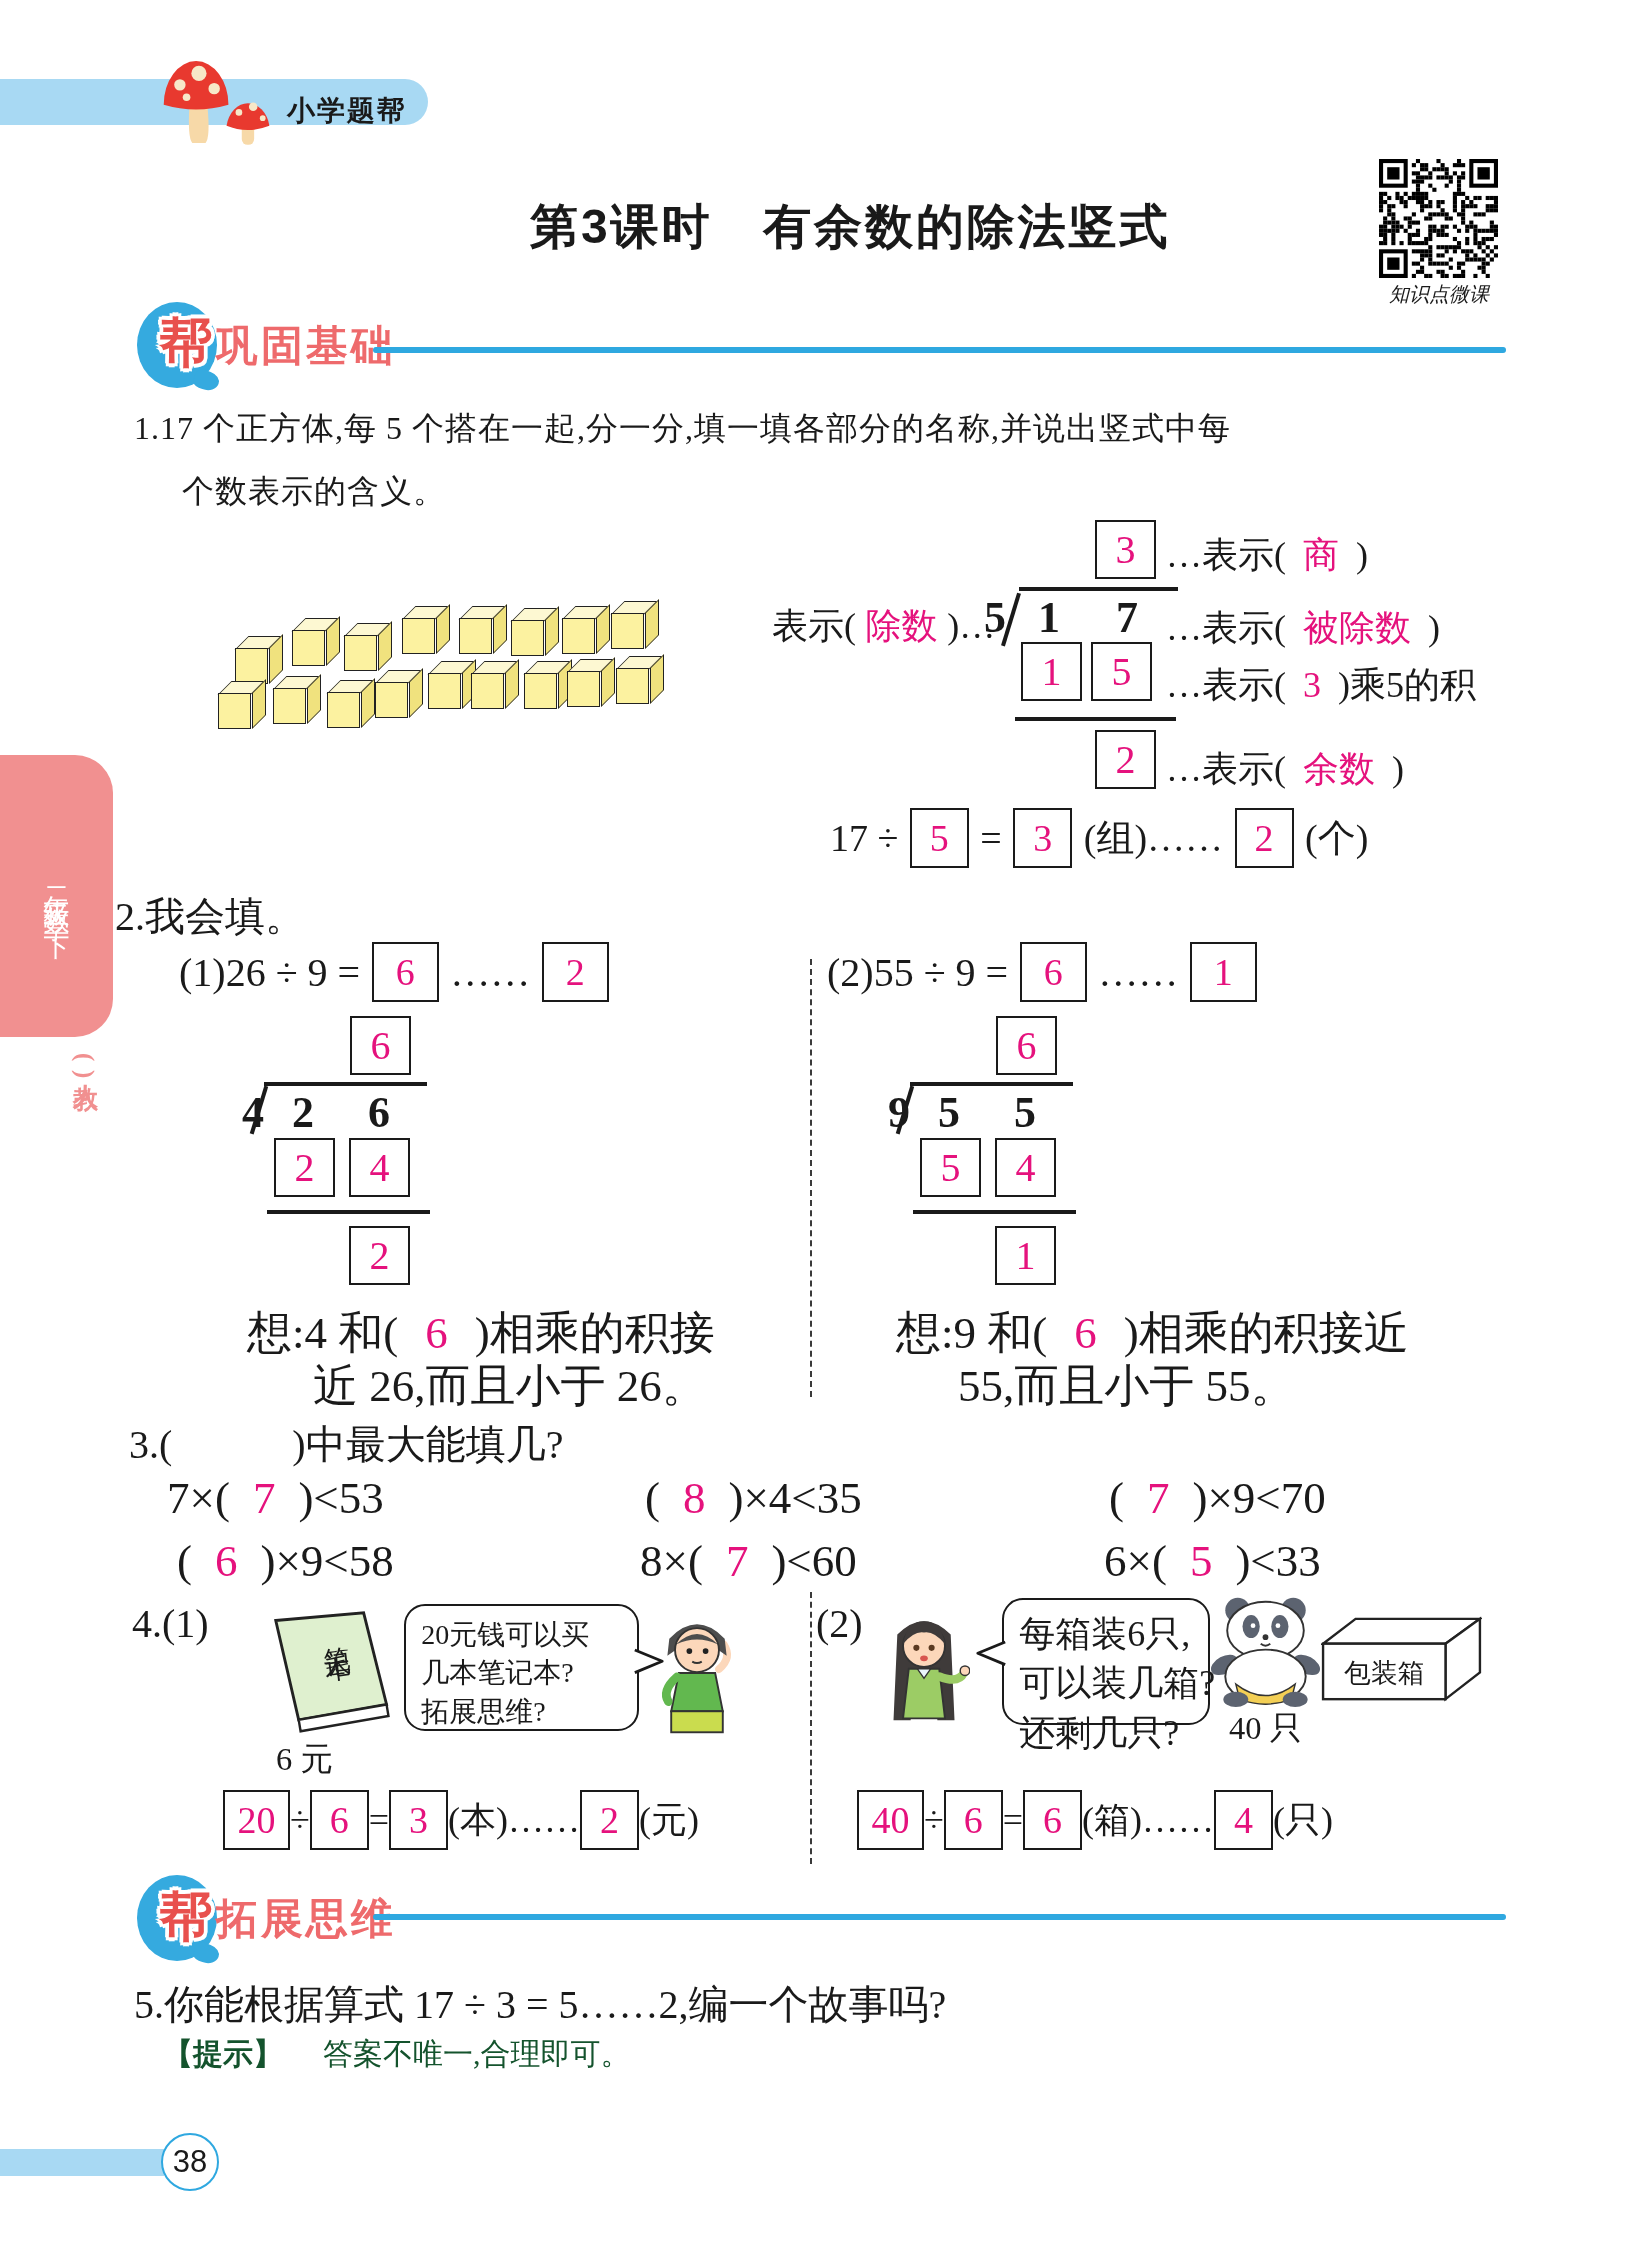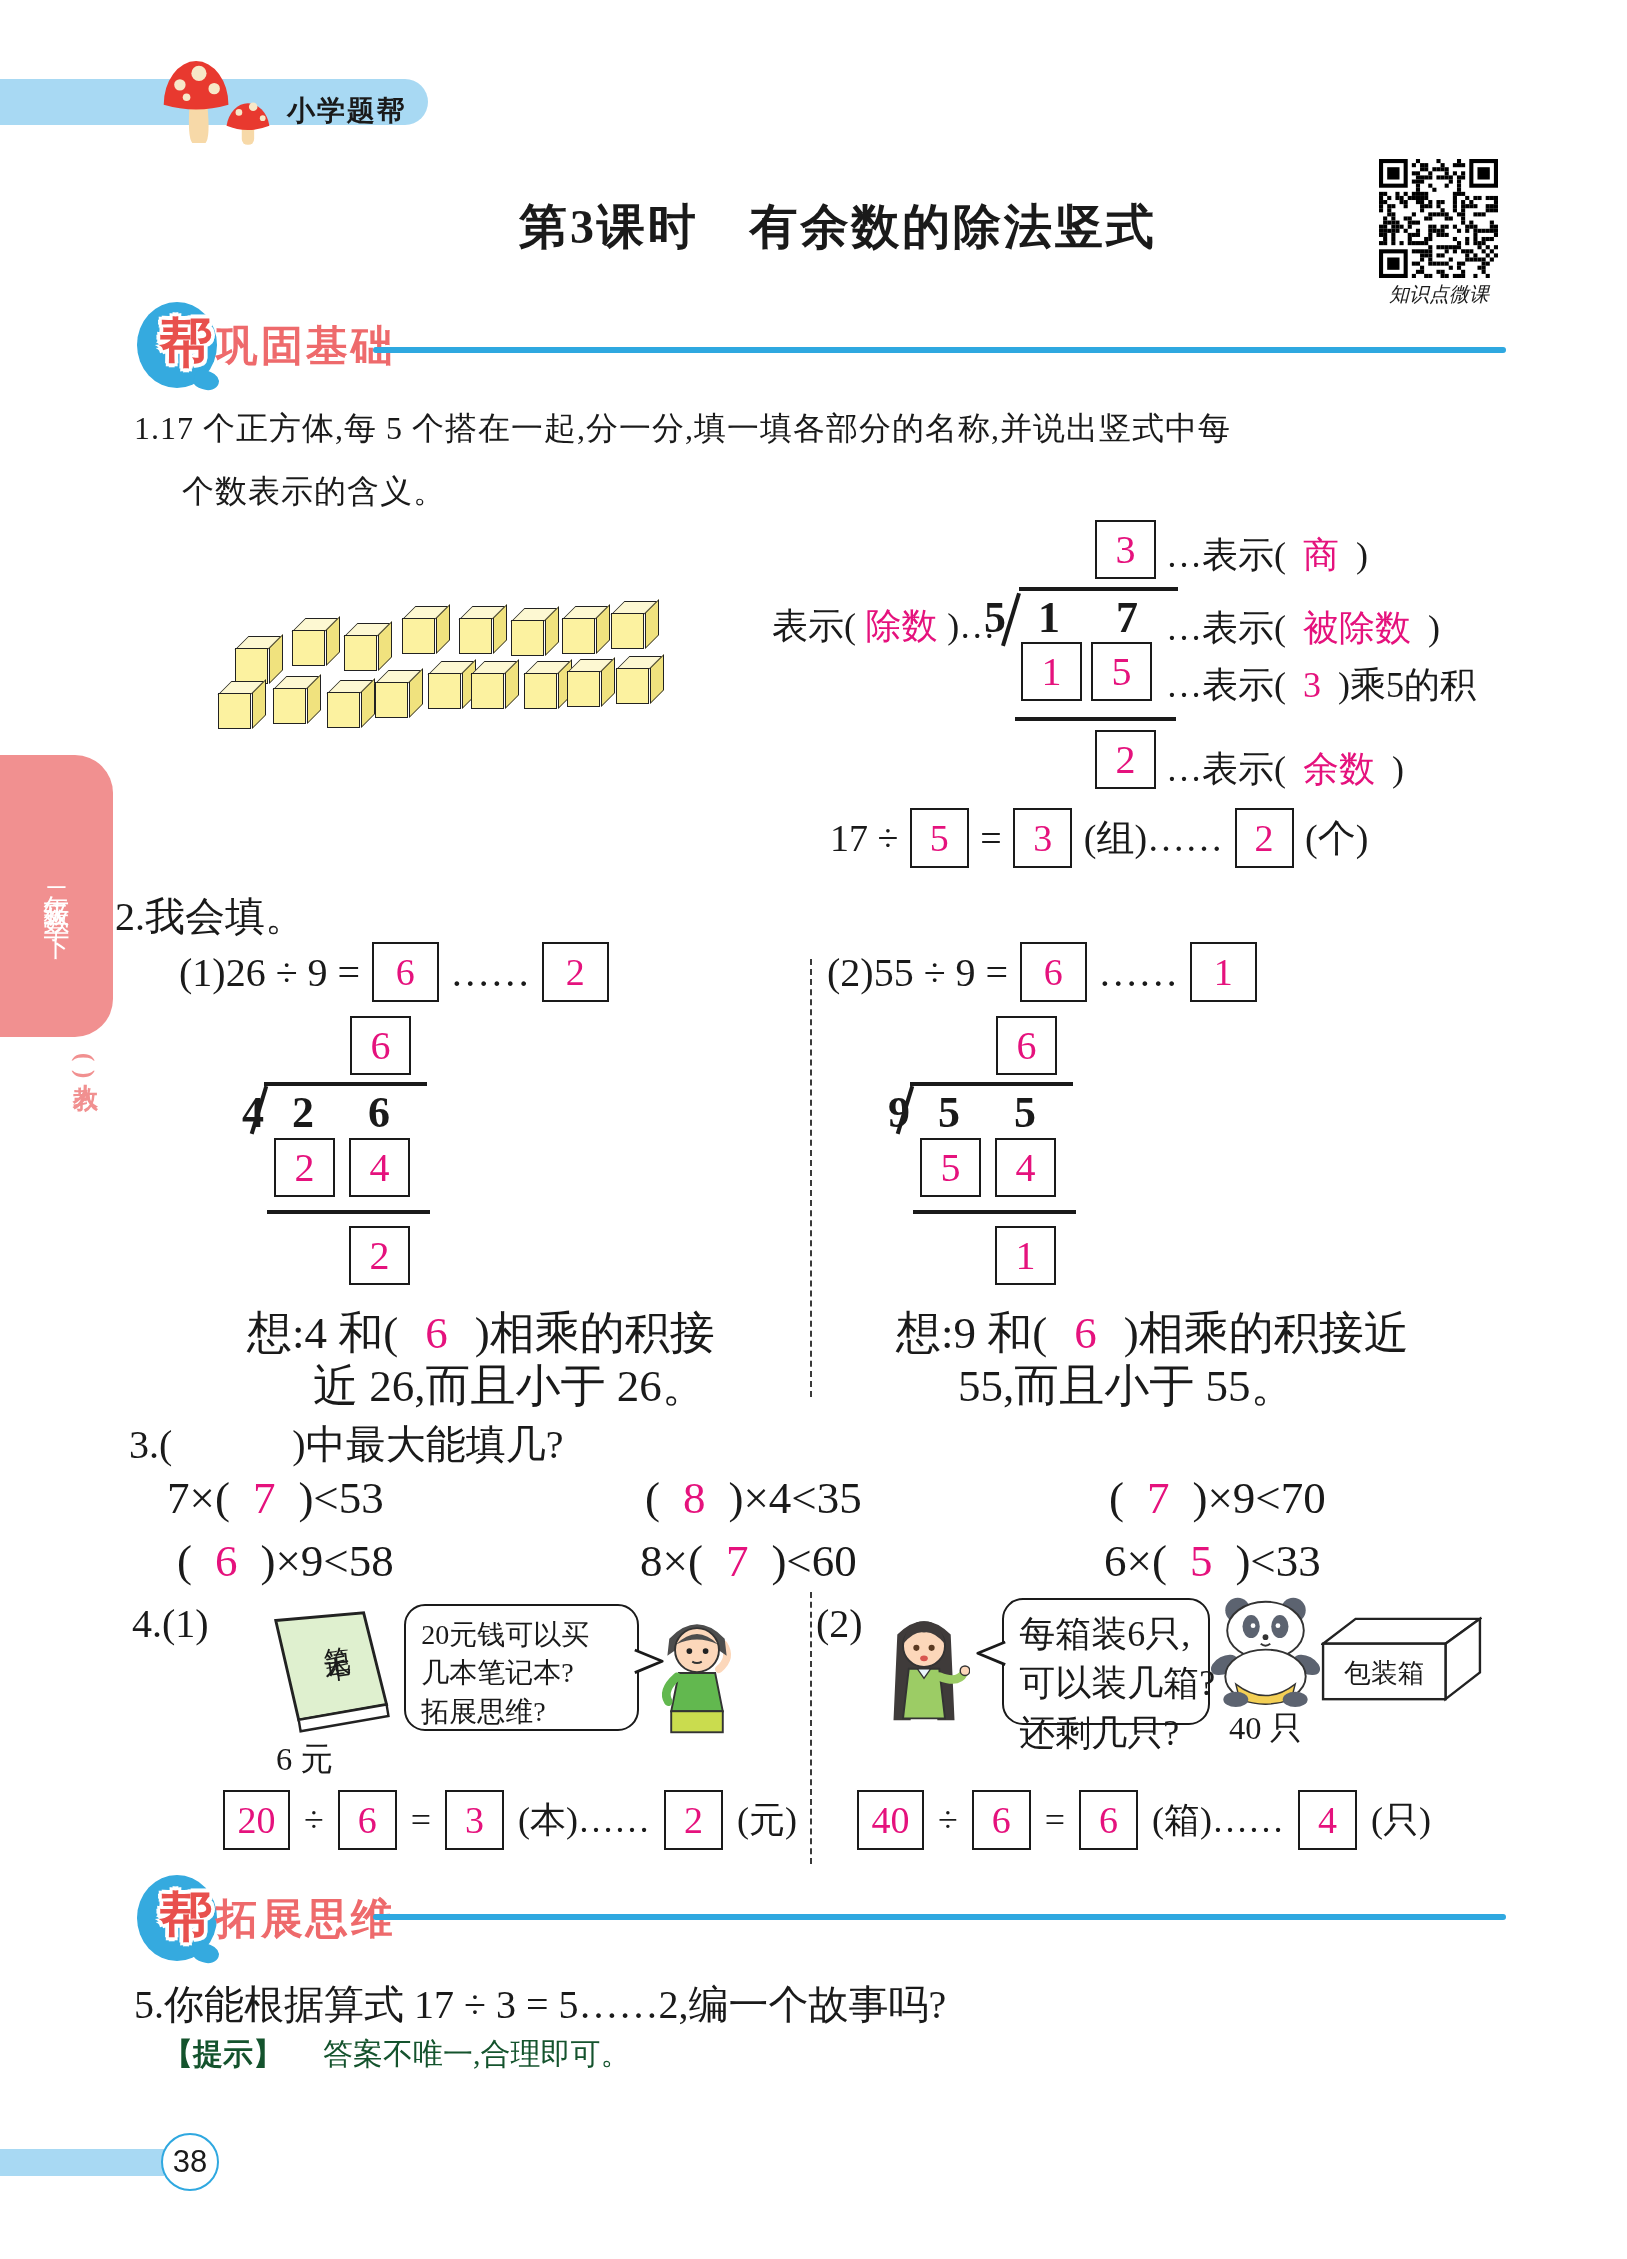--- a/index.html
+++ b/index.html
@@ -4,40 +4,40 @@
 <style>
   html,body{margin:0;padding:0;background:#e9e9e9}
   .page{position:relative;width:1628px;height:2260px;background:#ffffff;margin:0 auto;
         font-family:"Liberation Serif","DejaVu Serif",serif;color:#1a1a1a;overflow:hidden}
   .abs{position:absolute}
   .pink{color:#e5127d}
   .nowrap{white-space:nowrap}
   
   .banner{left:0;top:79px;width:428px;height:46px;background:#a8d9f3;border-radius:0 25px 25px 0}
   .brand{left:287px;top:92px;font-size:28px;font-weight:bold;letter-spacing:1.9px}
-  .title{left:519px;top:195px;font-size:48px;font-weight:bold;letter-spacing:2.9px;
-         font-family:Liberation Serif, serif}
+  .title{left:530px;top:195px;font-size:48px;font-weight:bold;letter-spacing:2.9px;
+         font-family:Liberation Sans, sans-serif}
   .qr-caption{left:1374px;top:281px;width:130px;text-align:center;font-size:20px;font-style:italic}
   
   .sec-blob{width:80px;height:86px;background:#35aadf;border-radius:50%}
   .sec-blob::after{content:"";position:absolute;left:57px;top:69px;width:25px;height:19px;
                    background:#35aadf;border-radius:45% 60% 70% 40%;transform:rotate(20deg)}
   .sec-badge{font-size:54px;font-weight:bold;color:#e8504d;line-height:1;
              font-family:"Liberation Sans","DejaVu Sans",sans-serif;
              text-shadow:-2.9px -2.9px 0 #fff,2.9px -2.9px 0 #fff,-2.9px 2.9px 0 #fff,2.9px 2.9px 0 #fff,0 -3.8px 0 #fff,0 3.8px 0 #fff,-3.8px 0 0 #fff,3.8px 0 0 #fff}
   .sec-title{font-size:42px;font-weight:bold;color:#ee6a6c;letter-spacing:2.9px;line-height:1;
              font-family:"Liberation Sans","DejaVu Sans",sans-serif}
   .sec-line{height:5.7px;background:#2fa8e0;border-radius:2.9px}
   
   .t40{font-size:32px}.t42{font-size:40px}.t38{font-size:45px}
   .ansgap{margin:0 17px}
   .ansgap2{margin:0 9.6px}
   
   .eqrow{display:flex;align-items:center;gap:11.5px;font-size:38px;white-space:nowrap}
-  .eqrow.tight{gap:14px}
+  .eqrow.tight{gap:0}
   .eqrow .box{width:55px;height:56px;border:2.9px solid #1a1a1a;display:flex;align-items:center;
               justify-content:center;font-size:38px;background:#fff;flex:none}
   .eqrow .box.w{width:63px}
   
   .bx{position:absolute;width:57px;height:55px;border:2.9px solid #1a1a1a;display:flex;
       align-items:center;justify-content:center;font-size:40px;background:#fff}
   .dgt{position:absolute;font-size:44px;font-weight:bold;line-height:1}
   .vinc{position:absolute;height:3.8px;background:#1a1a1a}
   .slash{position:absolute;width:3.8px;height:55px;background:#1a1a1a;transform:rotate(17deg)}
   .dlbl{position:absolute;font-size:36px;white-space:nowrap}

